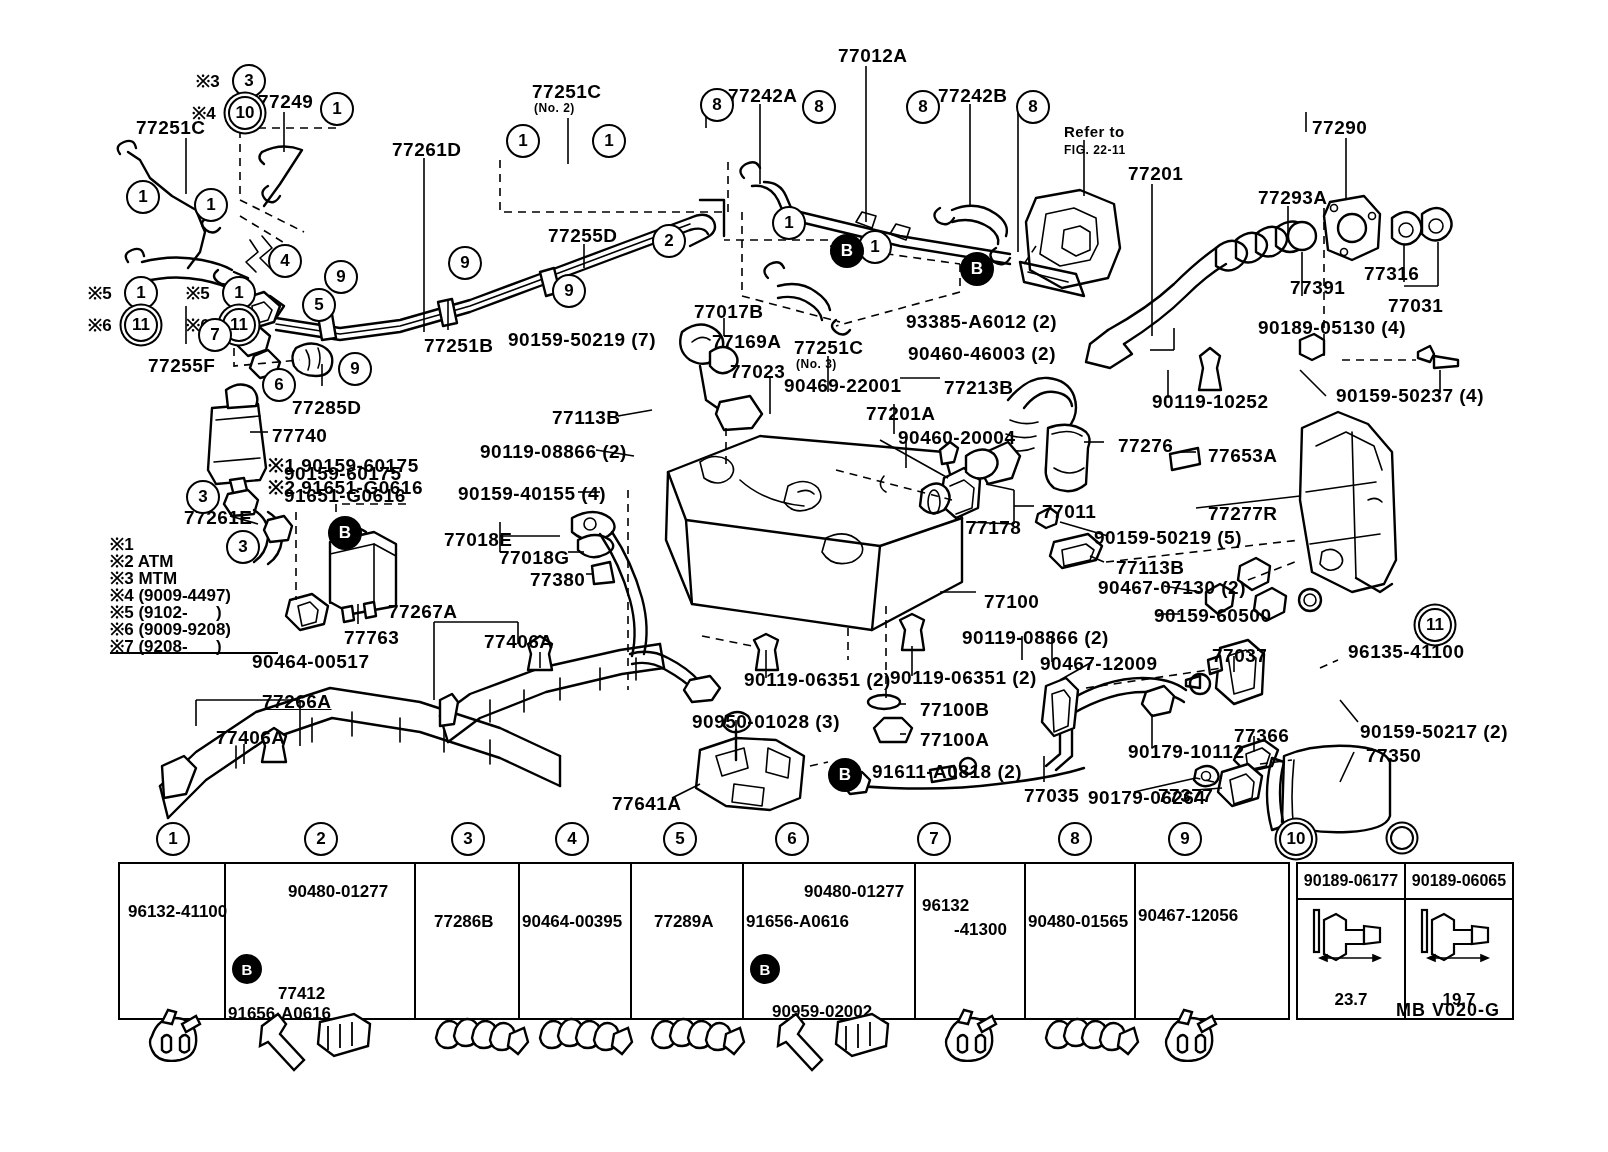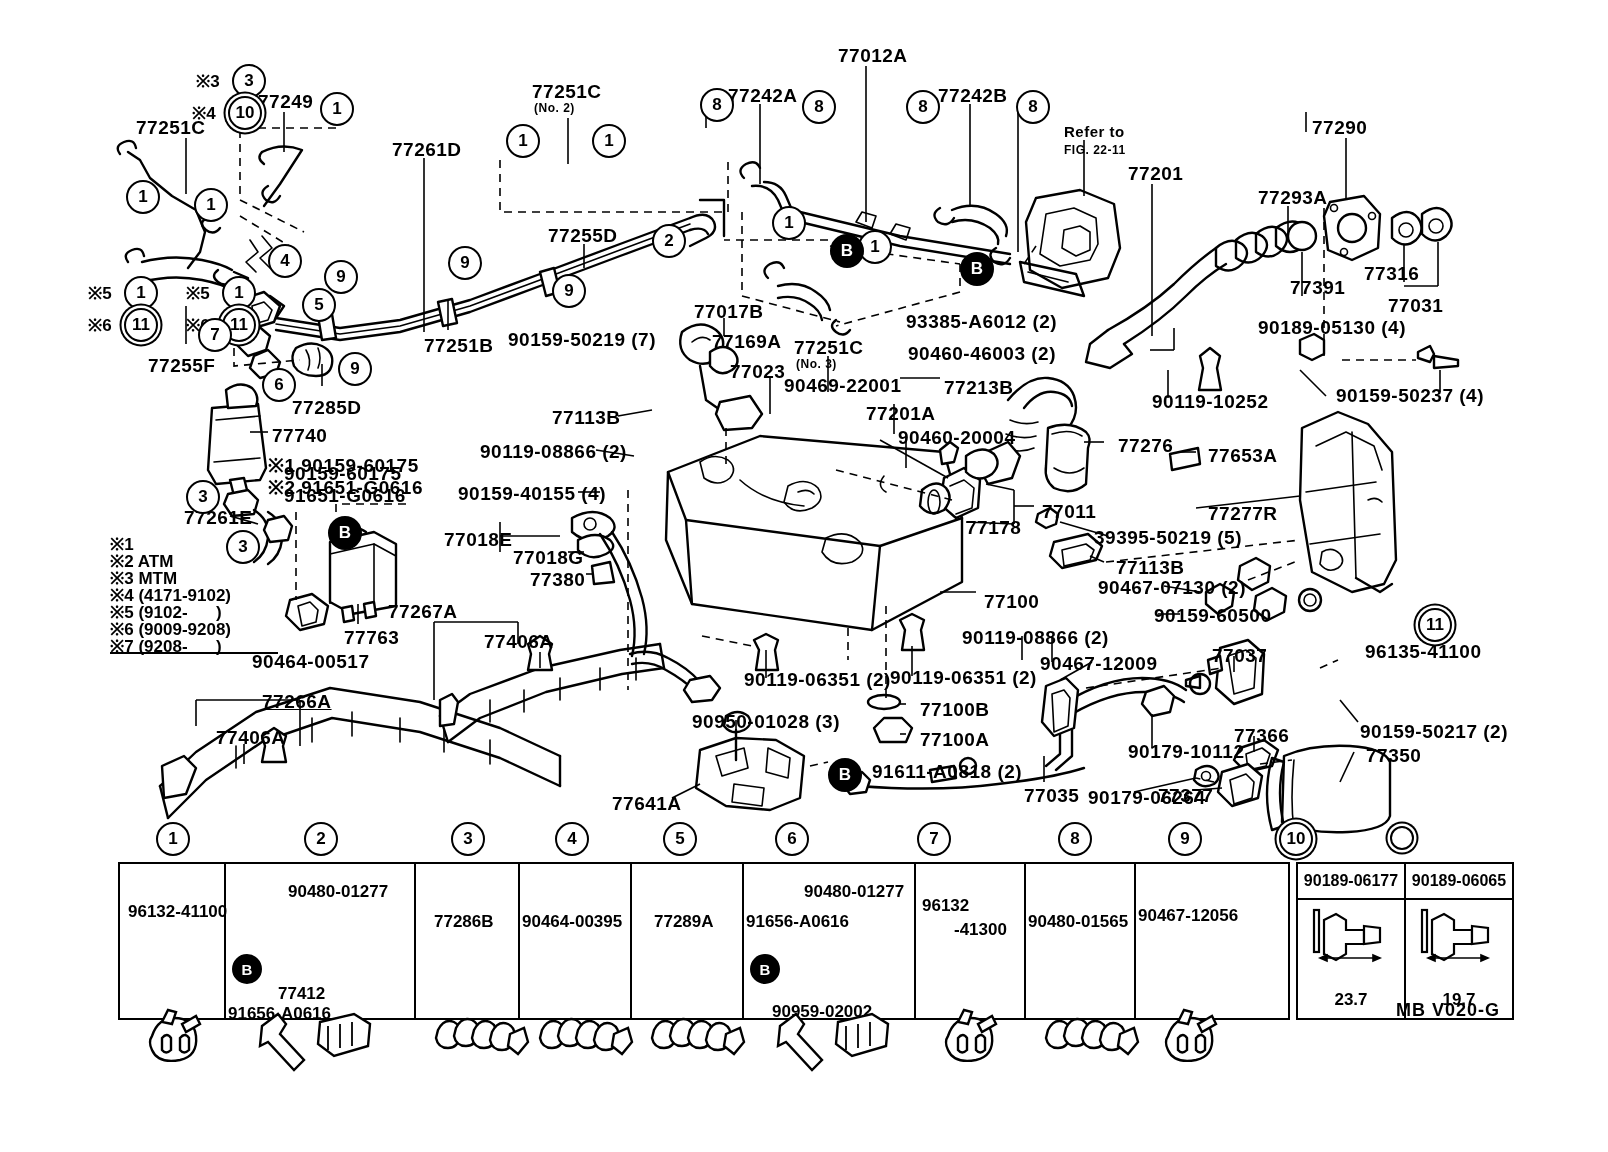--- a/index.html
+++ b/index.html
@@ -428,60 +428,60 @@
       <div class="lbl" style="left: 216px; top: 728px;">77406A</div>
       <div class="lbl" style="left: 388px; top: 602px;">77267A</div>
       <div class="lbl" style="left: 484px; top: 632px;">77406A</div>
       <div class="lbl" style="left: 694px; top: 302px;">77017B</div>
       <div class="lbl" style="left: 712px; top: 332px;">77169A</div>
       <div class="lbl" style="left: 730px; top: 362px;">77023</div>
       <div class="lbl" style="left: 794px; top: 338px;">77251C</div>
       <div class="lbl tiny" style="left: 796px; top: 358px;">(No. 3)</div>
       <div class="lbl" style="left: 552px; top: 408px;">77113B</div>
       <div class="lbl" style="left: 444px; top: 530px;">77018E</div>
-      <div class="lbl" style="left: 513px; top: 548px;">77018G</div>
+      <div class="lbl" style="left: 499px; top: 548px;">77018G</div>
       <div class="lbl" style="left: 530px; top: 570px;">77380</div>
       <div class="lbl" style="left: 984px; top: 592px;">77100</div>
       <div class="lbl" style="left: 920px; top: 700px;">77100B</div>
       <div class="lbl" style="left: 920px; top: 730px;">77100A</div>
       <div class="lbl" style="left: 612px; top: 794px;">77641A</div>
       <div class="lbl" style="left: 866px; top: 404px;">77201A</div>
       <div class="lbl" style="left: 944px; top: 378px;">77213B</div>
       <div class="lbl" style="left: 1118px; top: 436px;">77276</div>
       <div class="lbl" style="left: 1042px; top: 502px;">77011</div>
       <div class="lbl" style="left: 966px; top: 518px;">77178</div>
       <div class="lbl" style="left: 1116px; top: 558px;">77113B</div>
       <div class="lbl" style="left: 1208px; top: 446px;">77653A</div>
       <div class="lbl" style="left: 1208px; top: 504px;">77277R</div>
       <div class="lbl" style="left: 1212px; top: 646px;">77037</div>
       <div class="lbl" style="left: 1234px; top: 726px;">77366</div>
       <div class="lbl" style="left: 1366px; top: 746px;">77350</div>
       <div class="lbl" style="left: 1158px; top: 786px;">77377</div>
       <div class="lbl" style="left: 1024px; top: 786px;">77035</div>
-      <div class="lbl" style="left: 1348px; top: 642px; margin-left: 17px;">96135-41100</div>
+      <div class="lbl" style="left: 1348px; top: 642px;">96135-41100</div>
     </div>
   <div id="hardware">
       <div class="lbl" style="left: 906px; top: 312px;">93385-A6012 (2)</div>
       <div class="lbl" style="left: 908px; top: 344px;">90460-46003 (2)</div>
       <div class="lbl" style="left: 1258px; top: 318px;">90189-05130 (4)</div>
       <div class="lbl" style="left: 1336px; top: 386px;">90159-50237 (4)</div>
       <div class="lbl" style="left: 1152px; top: 392px;">90119-10252</div>
       <div class="lbl" style="left: 508px; top: 330px;">90159-50219 (7)</div>
       <div class="lbl" style="left: 784px; top: 376px;">90469-22001</div>
       <div class="lbl" style="left: 898px; top: 428px;">90460-20004</div>
       <div class="lbl" style="left: 480px; top: 442px;">90119-08866 (2)</div>
       <div class="lbl" style="left: 458px; top: 484px;">90159-40155 (4)</div>
       <div class="lbl" style="left: 284px; top: 464px;">90159-60175</div>
       <div class="lbl" style="left: 284px; top: 486px;">91651-G0616</div>
       <div class="lbl" style="left: 252px; top: 652px;">90464-00517</div>
       <div class="lbl" style="left: 744px; top: 670px;">90119-06351 (2)</div>
       <div class="lbl" style="left: 890px; top: 668px;">90119-06351 (2)</div>
       <div class="lbl" style="left: 684px; top: 712px; margin-left: 8px;">90950-01028 (3)</div>
       <div class="lbl" style="left: 872px; top: 762px;">91611-A0818 (2)</div>
-      <div class="lbl" style="left: 1094px; top: 528px;">39395-50219 (5)</div>
+      <div class="lbl" style="left: 1094px; top: 528px;">90159-50219 (5)</div>
       <div class="lbl" style="left: 1098px; top: 578px;">90467-07130 (2)</div>
       <div class="lbl" style="left: 1154px; top: 606px;">90159-60500</div>
       <div class="lbl" style="left: 962px; top: 628px;">90119-08866 (2)</div>
       <div class="lbl" style="left: 1040px; top: 654px;">90467-12009</div>
       <div class="lbl" style="left: 1128px; top: 742px;">90179-10112</div>
       <div class="lbl" style="left: 1088px; top: 788px;">90179-06264</div>
       <div class="lbl" style="left: 1360px; top: 722px;">90159-50217 (2)</div>
     </div>
   <div id="callouts">
       <div class="circ" style="left: 232px; top: 64px;">3</div>
@@ -530,21 +530,21 @@
   <div class="lbl sm" style="left:1064px;top:124px;">Refer to</div>
   <div class="lbl tiny" style="left:1064px;top:144px;">FIG. 22-11</div>
 
   <div class="lbl" style="left:268px;top:456px;">※1  90159-60175</div>
   <div class="lbl" style="left:268px;top:478px;">※2  91651-G0616</div>
 
   <div class="footnotes" id="footnotes">
       <div class="fnrow">※1</div>
       <div class="fnrow">※2 ATM</div>
       <div class="fnrow">※3 MTM</div>
-      <div class="fnrow">※4 (4171-9102)</div>
+      <div class="fnrow">※4 (9009-4497)</div>
       <div class="fnrow">※5 (9102-      )</div>
       <div class="fnrow">※6 (9009-9208)</div>
       <div class="fnrow">※7 (9208-      )</div>
     </div>
   <div class="fnline"></div>
 
   <div class="legend" id="legend">
       <div class="lcell" style="width: 106px;">
         <div class="pn" style="left: 8px; top: 38px;">96132-41100</div>
         <div style="position: absolute; left: 18px; bottom: 10px;">

